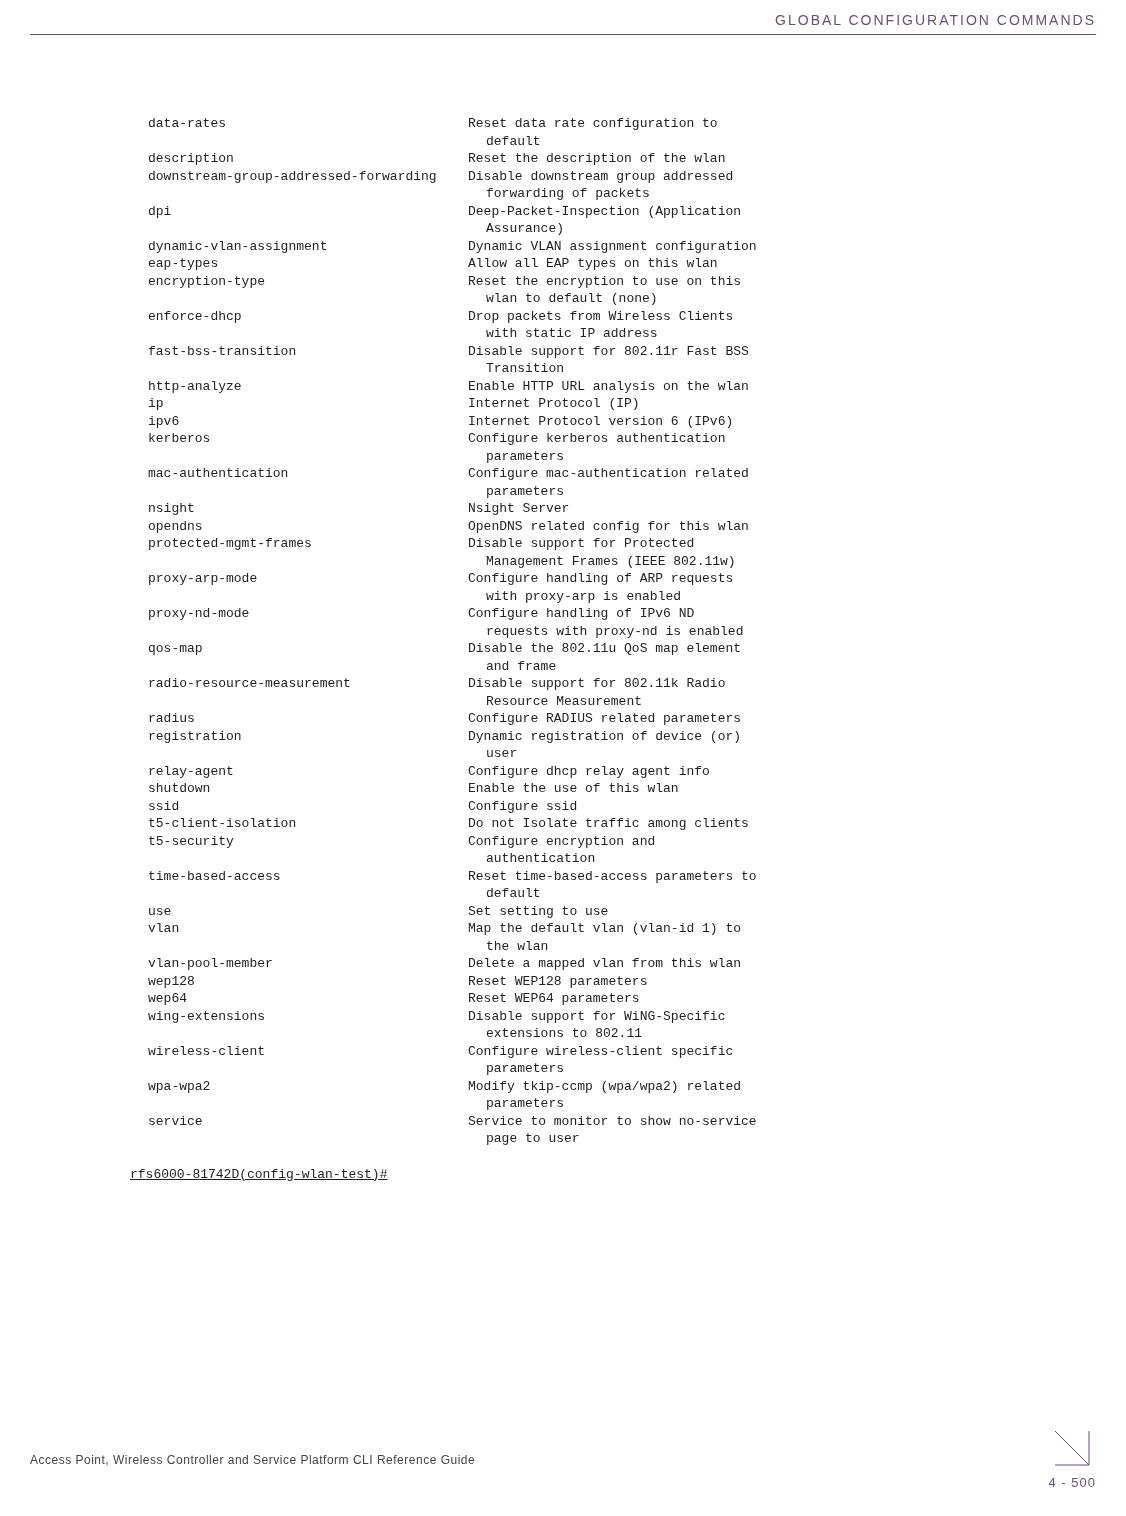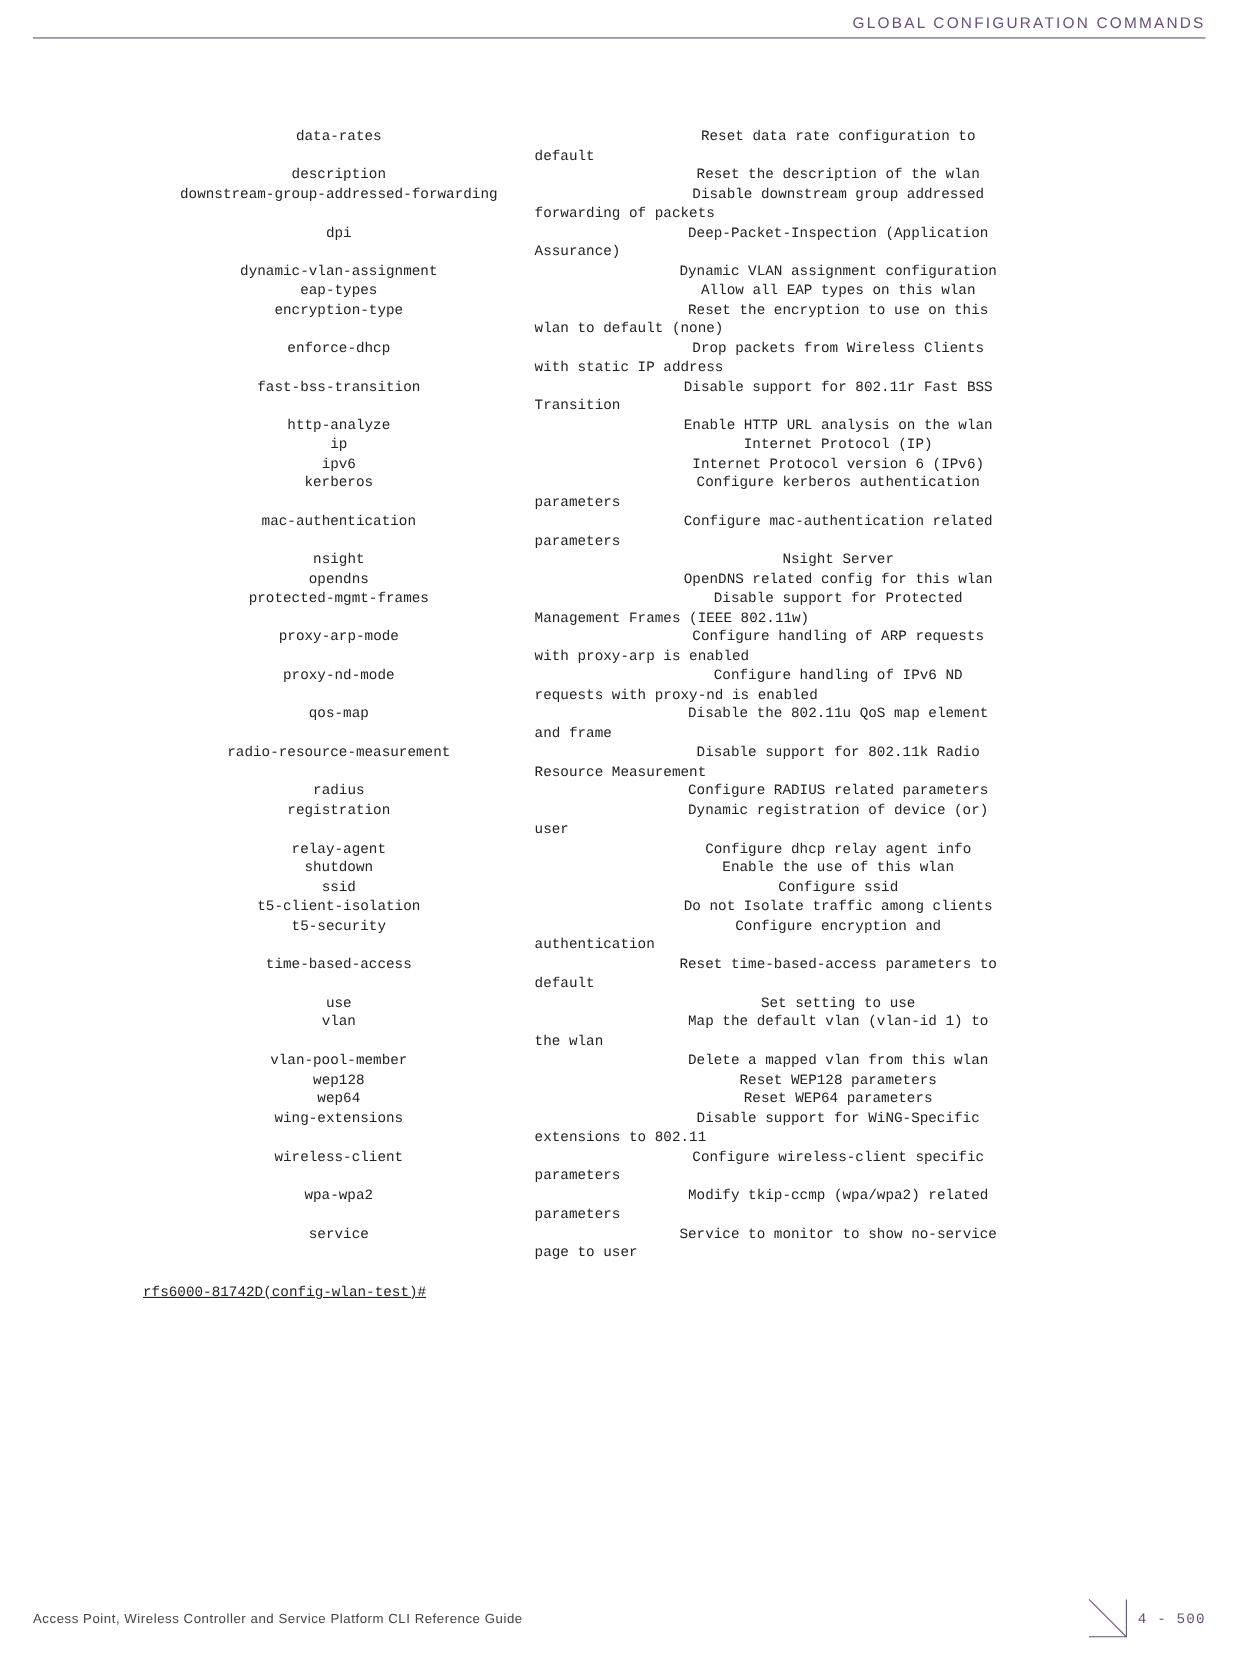--- a/index.html
+++ b/index.html
@@ -32,21 +32,21 @@
     position: absolute;
     top: 115px;
     left: 130px;
     right: 70px;
     font-family: "Courier New", monospace;
     font-size: 13px;
     line-height: 17.5px;
     white-space: pre;
     color: #222;
   }
-  .row { display: flex; text-align: center; }
+  .row { display: flex; }
   .key { width: 338px; flex-shrink: 0; padding-left: 18px;}
   .val { flex: 1; font-family: Liberation Mono, monospace; }
   .cont { padding-left: 356px; }
   .prompt { padding-left: 0; margin-top: 18px; text-decoration: underline;}
   .footer {
     position: absolute;
     bottom: 26px;
     left: 30px;
     right: 30px;
     display: flex;
@@ -58,21 +58,22 @@
   .footer-left {
     font-family: "Arial Narrow", Arial, sans-serif;
     letter-spacing: 0.5px;
     font-weight: 400;
   }
   .footer-right {
     display: flex;
     align-items: center;
     gap: 8px;
     color: #6a4e7a;
-    font-family: Liberation Mono, monospace;
+    font-family: Liberation Sans, sans-serif;
+    flex-direction: column;
   }
   .corner {
     width: 38px;
     height: 38px;
     position: relative;
   }
   .corner svg { position: absolute; top: 0; left: 0; }
   .page-num { font-size: 13px; letter-spacing: 1px; }
 </style>
 </head>

